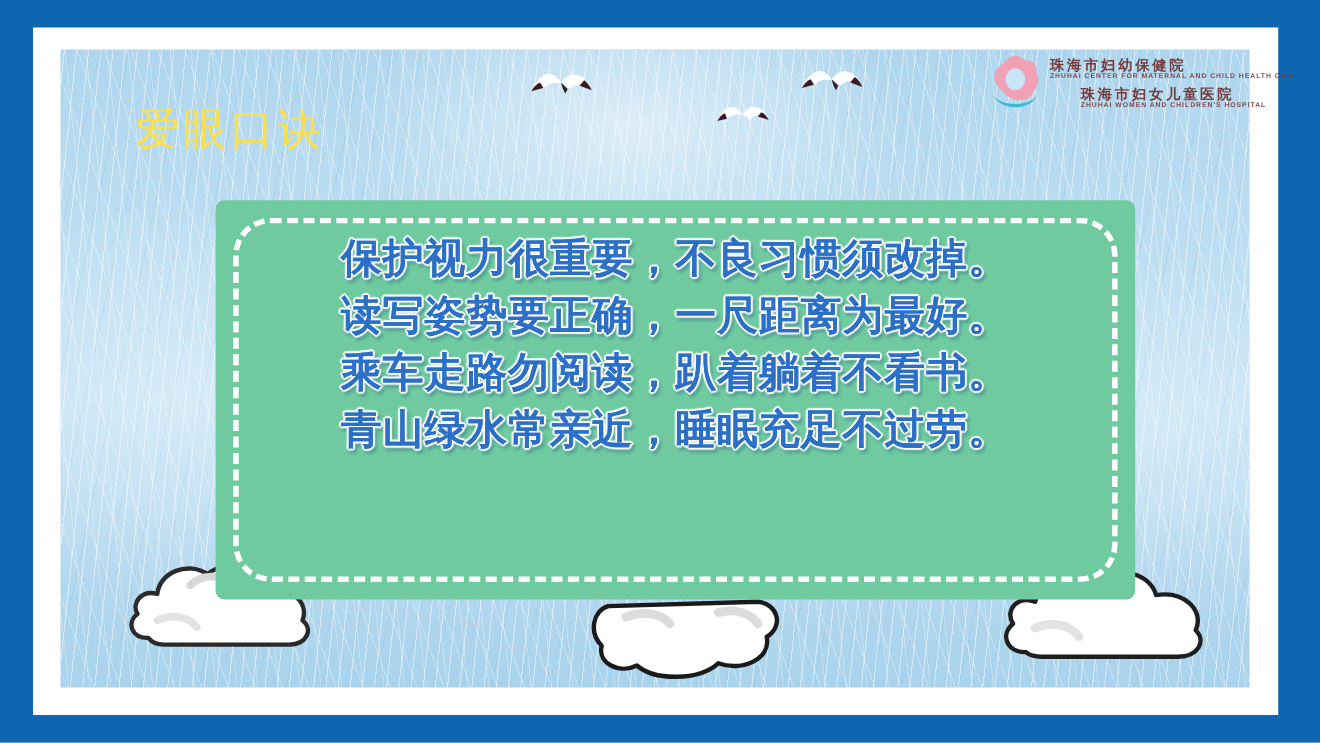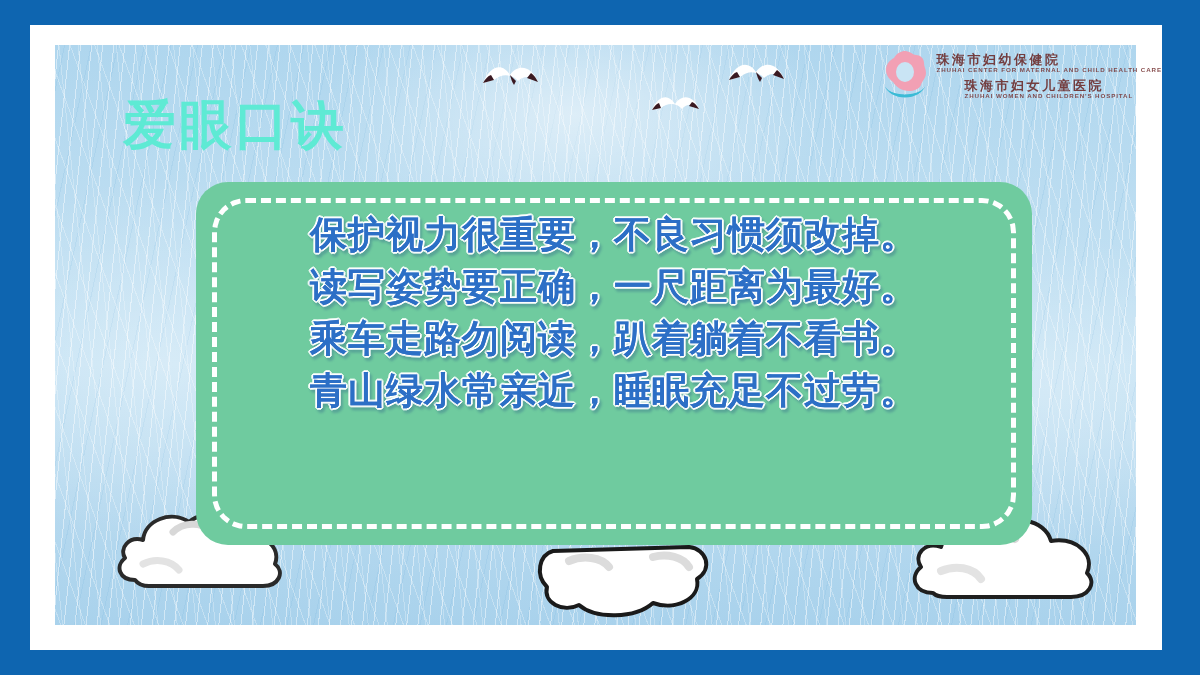--- a/index.html
+++ b/index.html
@@ -51,32 +51,32 @@
       radial-gradient(ellipse 360px 200px at 48% 12%, rgba(255,255,255,.55), rgba(255,255,255,0) 70%),
       radial-gradient(ellipse 300px 260px at 10% 55%, rgba(255,255,255,.30), rgba(255,255,255,0) 72%),
       radial-gradient(ellipse 320px 220px at 92% 60%, rgba(255,255,255,.28), rgba(255,255,255,0) 72%);
     pointer-events:none;
   }
 
   
   .title{
     position:absolute;
     left:123px; top:90px;
-    font-size:53px;
-    font-weight:bold;
+    font-size:40px;
+    font-weight:normal;
     letter-spacing:3px;
-    color:#5eead4;
+    color:#fde047;
     z-index:8;
     white-space:nowrap;
   }
 
   
   .logo{
     position:absolute;
-    right:38px; top:48px;
+    right:20px; top:48px;
     display:flex; align-items:center; gap:6px;
     z-index:8;
   }
   .logo-mark{ width:52px; height:56px; flex:0 0 auto; }
   .logo-text{ display:flex; flex-direction:column; gap:2px; }
   .logo-cn{
     font-size:13px; font-weight:bold; color:#6E3030;
     letter-spacing:2.5px; line-height:1.05; white-space:nowrap;
     opacity:.92;
   }
@@ -96,21 +96,21 @@
   .cloud-left{ left:58px;  bottom:28px; }
   .cloud-mid { left:480px; bottom:4px; }
   .cloud-right{ right:28px; bottom:16px; }
 
   
   .card{
     position:absolute;
     left:196px; top:182px;
     width:836px; height:363px;
     background:#6FCB9F;
-    border-radius:32px;
+    border-radius:8px;
     z-index:7;
   }
   .card-dash{
     position:absolute;
     left:16px; top:16px; right:16px; bottom:16px;
     border:5px dashed #FFFFFF;
     border-radius:34px;
   }
   .verse{
     position:absolute;

